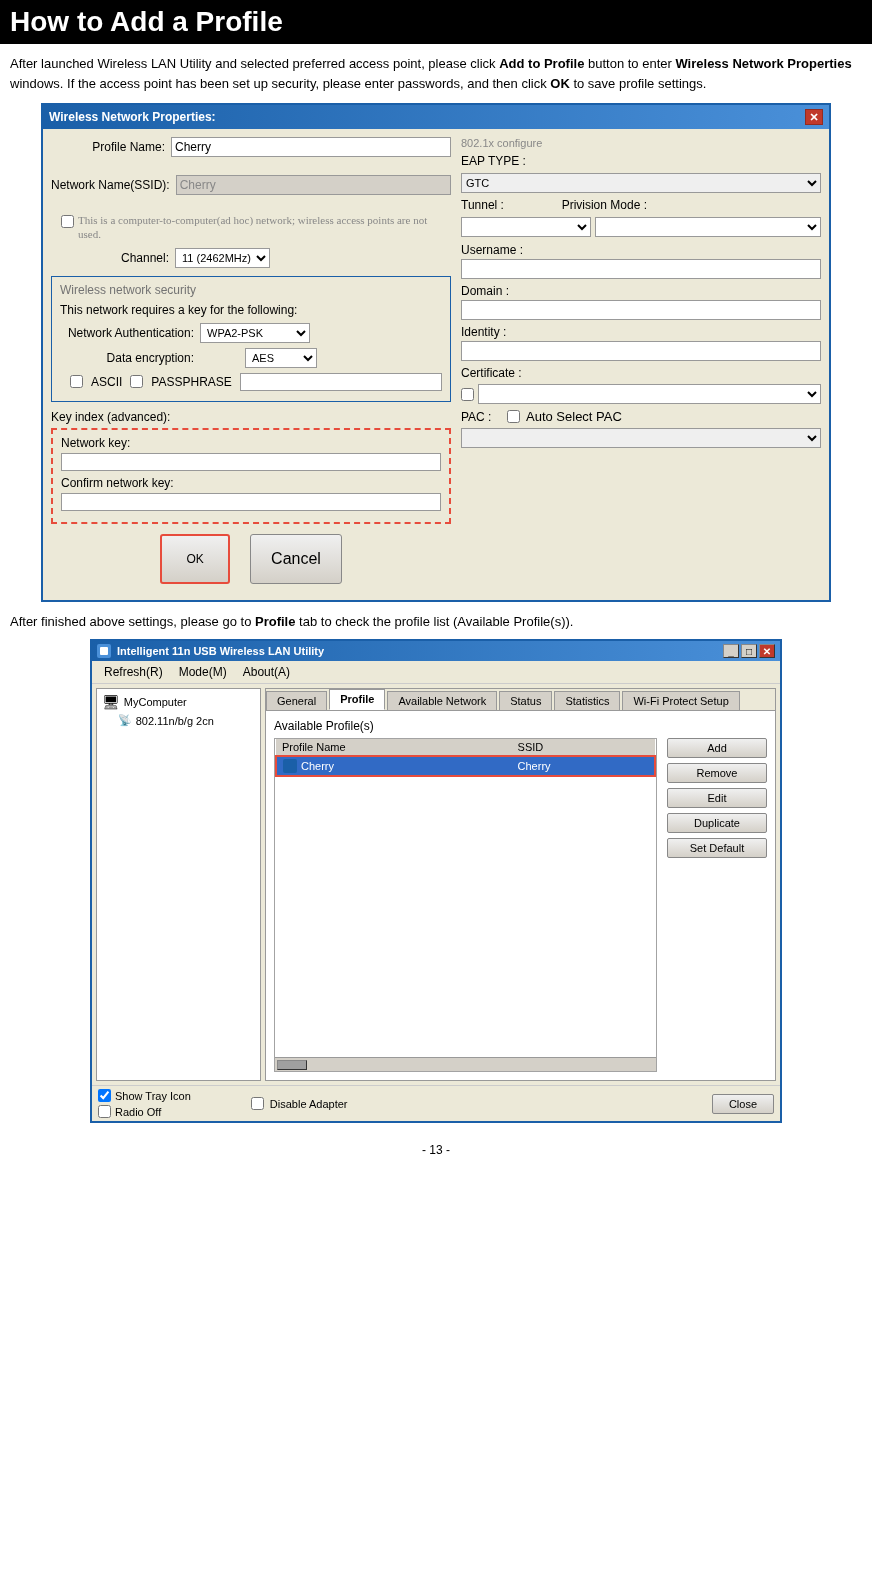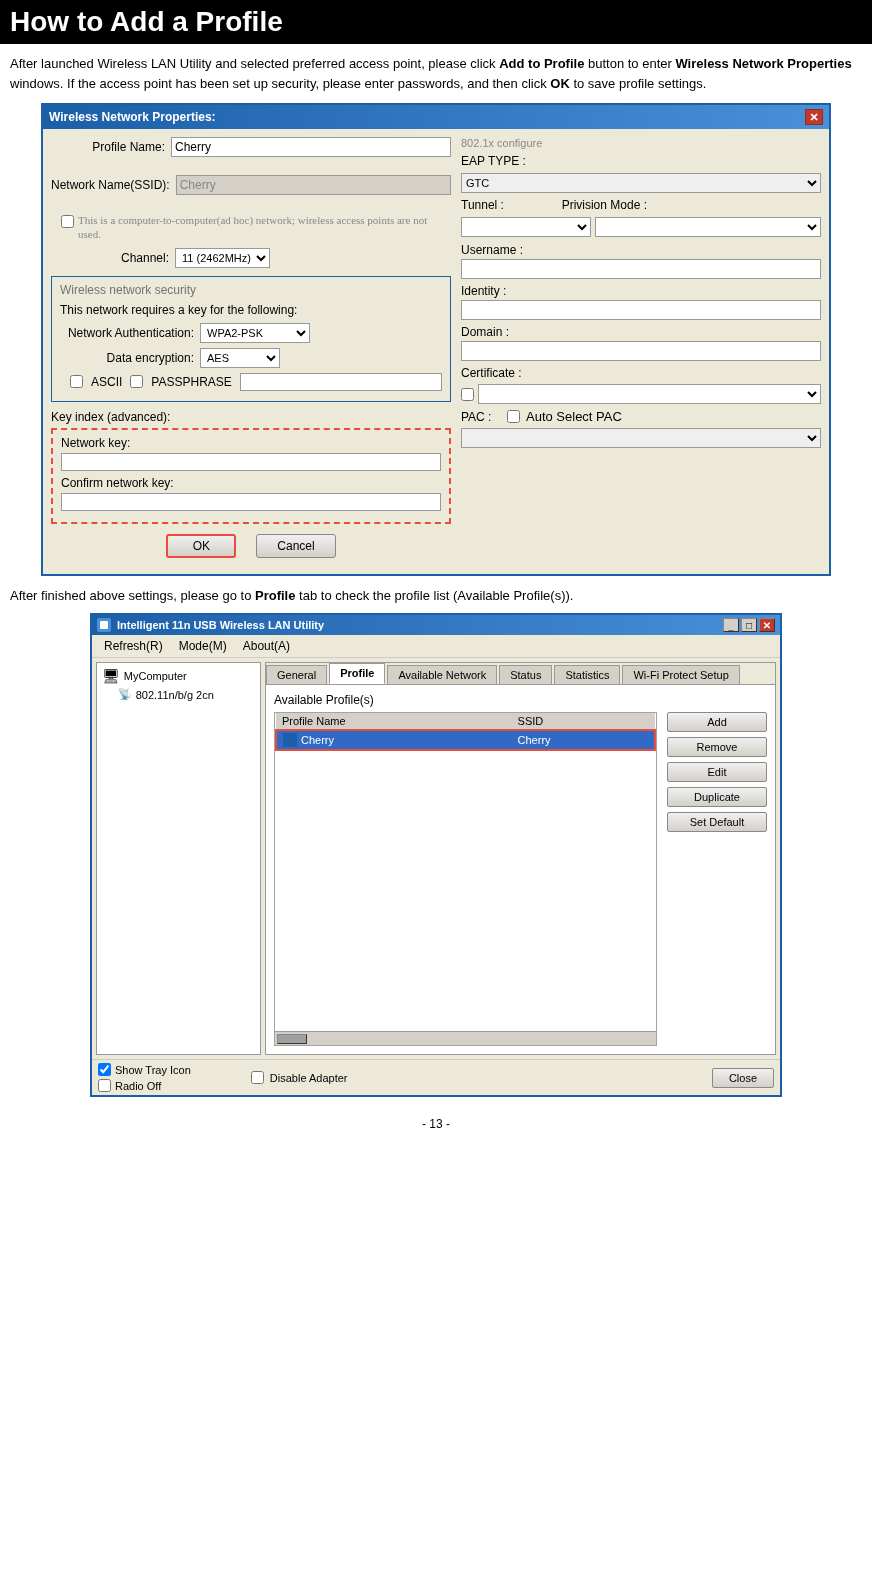--- a/index.html
+++ b/index.html
@@ -191,21 +191,22 @@
       text-align: right;
       padding-right: 6px;
     }
 
     .enc-select {
       height: 20px;
       border: 1px solid #999;
       background: #fff;
       font-size: 11px;
       padding: 0 2px;
-      width: 80px;
+      width: 72px;
+      margin-left: 45px;
     }
 
     .ascii-row {
       display: flex;
       align-items: center;
       gap: 8px;
       margin: 4px 0 4px 10px;
       font-size: 12px;
     }
 
@@ -245,22 +246,22 @@
       padding: 3px 20px;
       font-size: 12px;
       cursor: pointer;
       min-width: 70px;
     }
 
     .btn-cancel {
       background: linear-gradient(to bottom, #f0f0f0, #d4d0c8);
       border: 1px solid #888;
       border-radius: 3px;
-      padding: 2px 20px;
-      font-size: 12px;
+      padding: 15px 20px;
+      font-size: 16px;
       cursor: pointer;
       min-width: 70px;
     }
 
     
     .right-section-title {
       color: #888;
       font-size: 11px;
       margin-bottom: 5px;
     }
@@ -713,26 +714,26 @@
             <option></option>
           </select>
         </div>
 
         <div class="right-field-row">
           <div class="right-field-label">Username :</div>
           <input class="right-field-input" type="text" style="">
         </div>
 
         <div class="right-field-row">
+          <div class="right-field-label">Domain :</div>
+          <input class="right-field-input" type="text" style="">
+        </div>
+
+        <div class="right-field-row">
           <div class="right-field-label">Identity :</div>
-          <input class="right-field-input" type="text" style="">
-        </div>
-
-        <div class="right-field-row">
-          <div class="right-field-label">Domain :</div>
           <input class="right-field-input" type="text" style="">
         </div>
 
 
         <div class="cert-row">
           <span class="cert-label">Certificate :</span>
         </div>
         <div style="display:flex; align-items:center; gap:4px; margin-bottom:5px;">
           <input type="checkbox" style="">
           <select class="cert-select">

